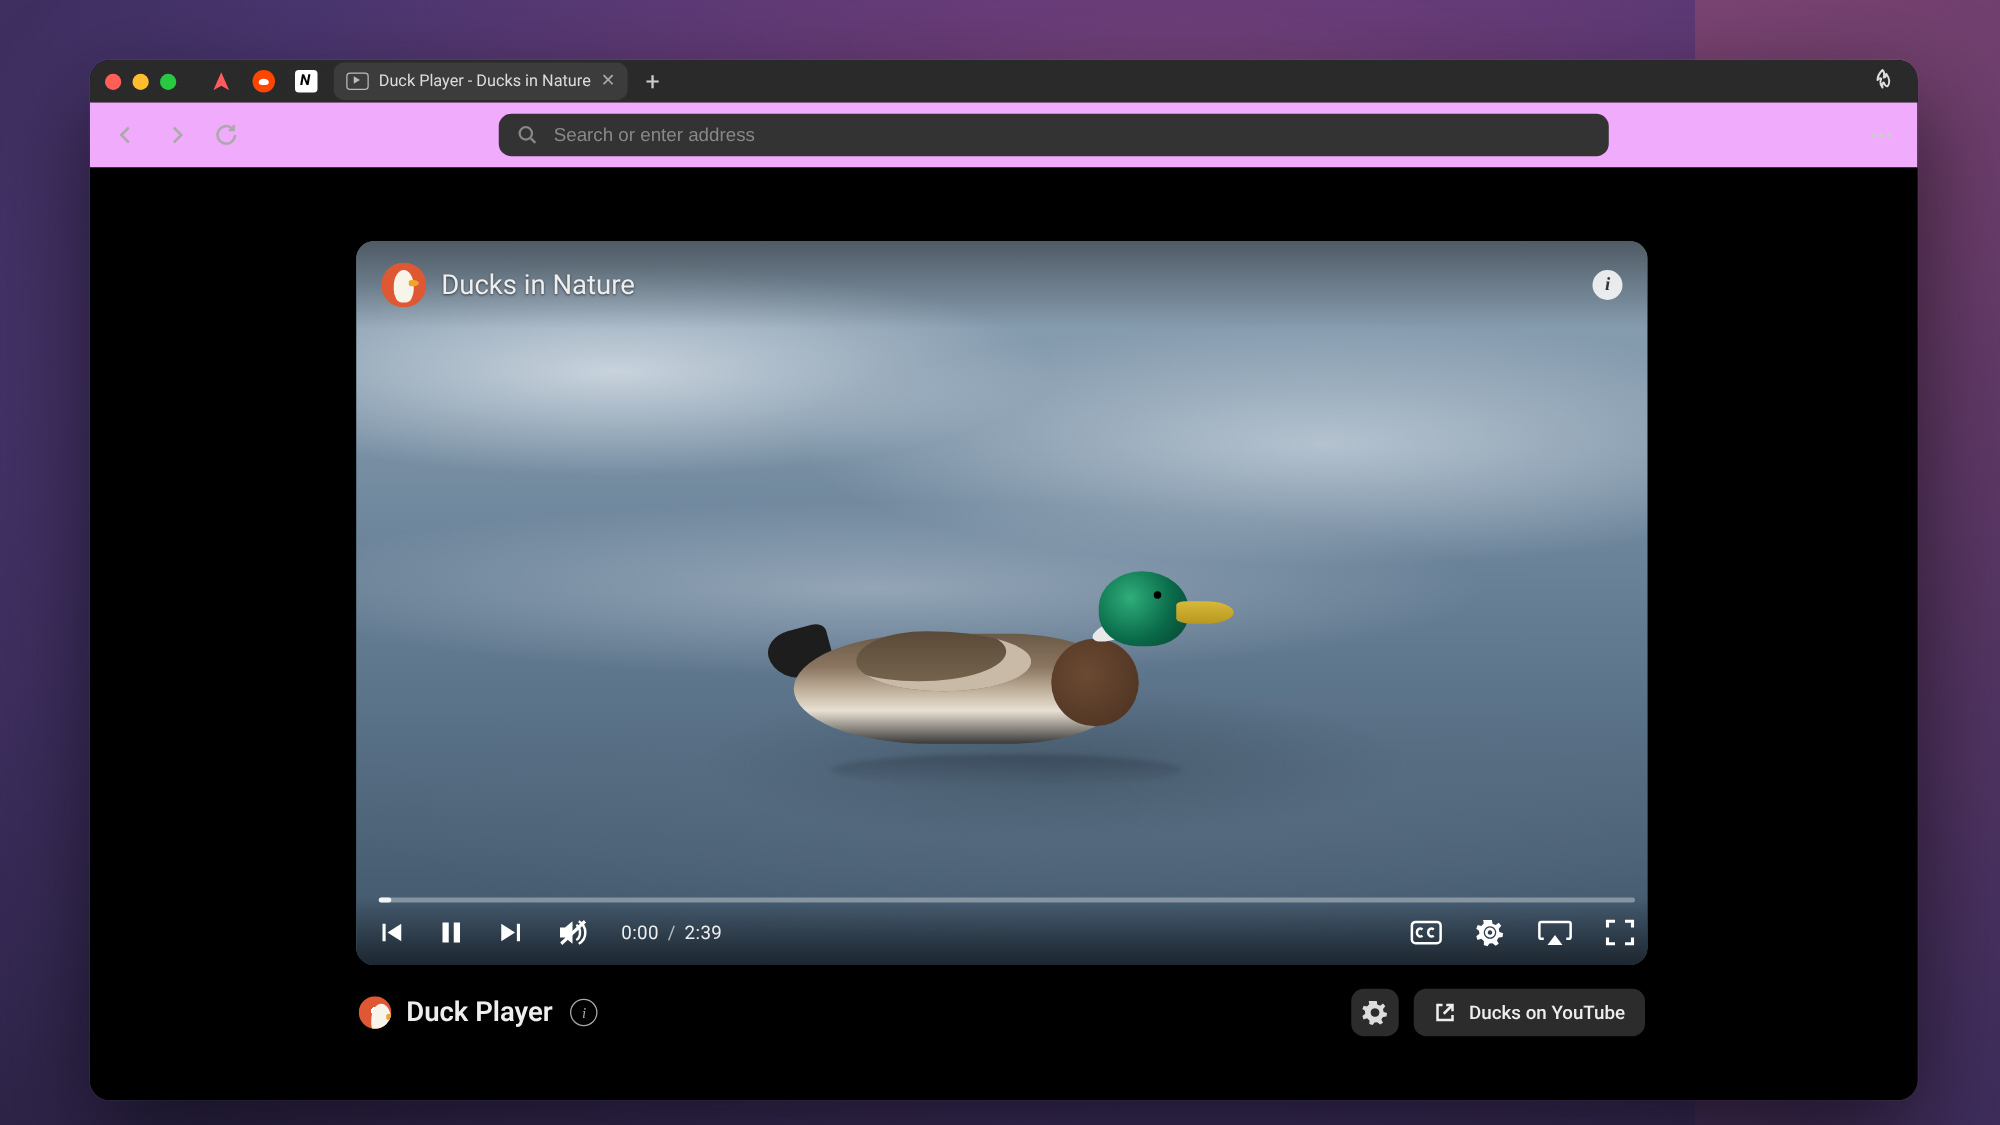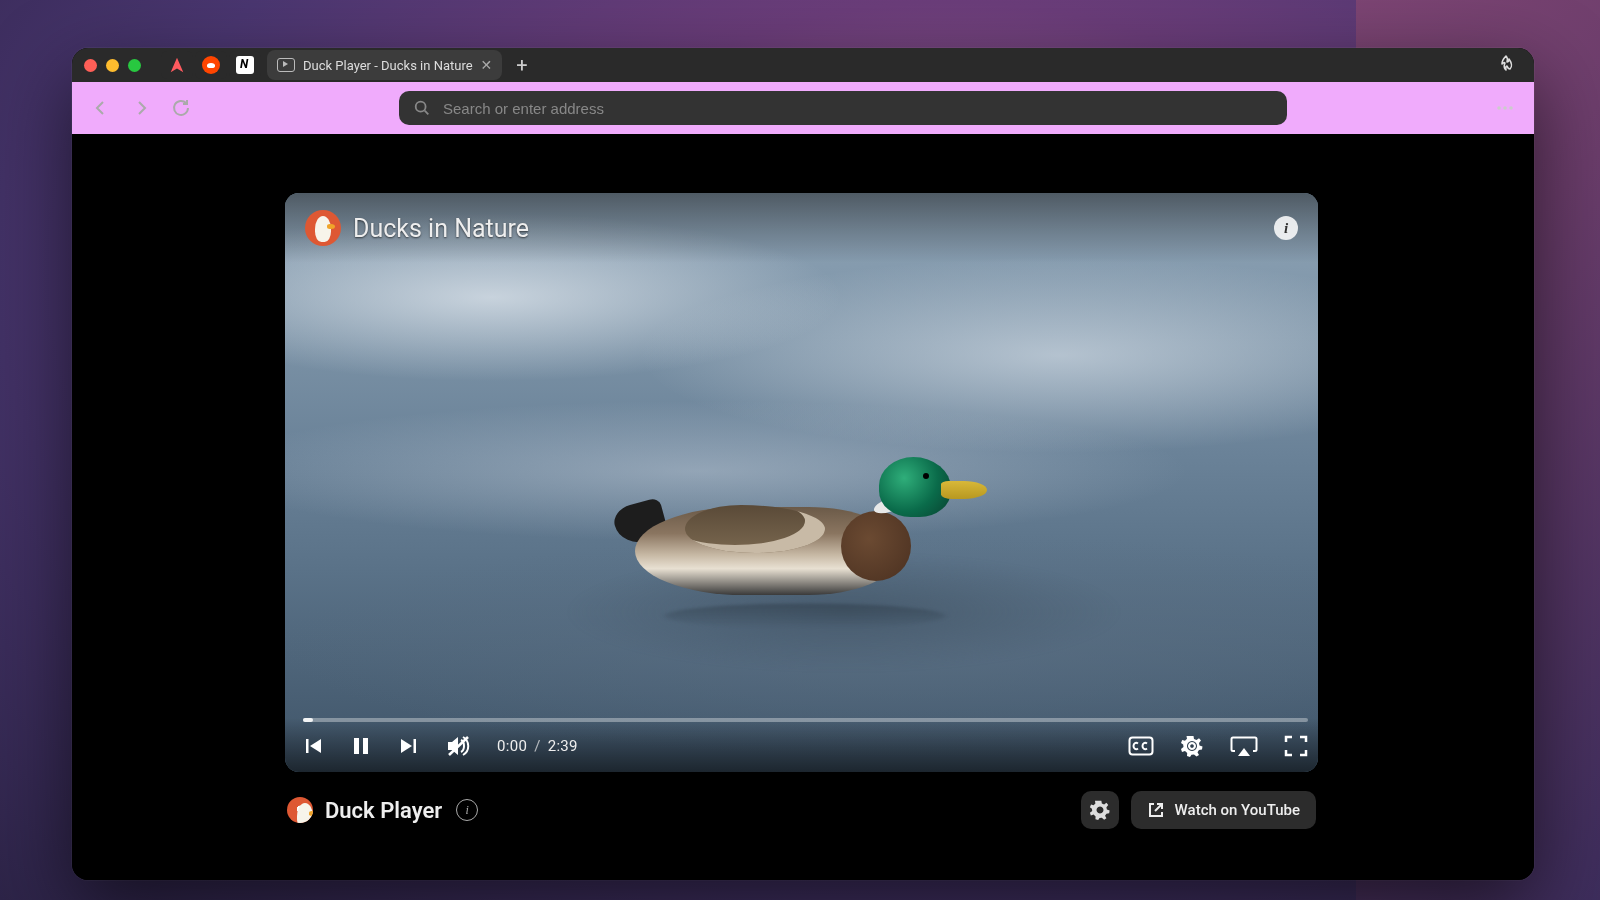--- a/index.html
+++ b/index.html
@@ -321,21 +321,21 @@
   .ddg-logo::after {
     content: '';
     position: absolute;
     left: 22px; top: 14px;
     width: 8px; height: 5px;
     background: #f0a42a;
     border-radius: 40% 60% 60% 40%;
   }
   .vid-title {
     color: #eee;
-    font-size: 25px;
+    font-size: 22px;
     text-shadow: 0 1px 2px rgba(0,0,0,0.6);
   }
   .vid-info {
     margin-left: auto;
     width: 24px; height: 24px;
     border-radius: 50%;
     background: rgba(255,255,255,0.85);
     color: #333;
     display: flex; align-items: center; justify-content: center;
     font-style: italic; font-weight: bold;
@@ -597,21 +597,21 @@
             <svg width="22" height="22" viewBox="0 0 24 24" fill="#ddd">
               <path d="M10.5 2 L13.5 2 L14 5 L16.5 6 L19 4.2 L21 6.5 L19 9 L19.5 11.5 L22.5 12.5 L22 15.5 L19 16 L17.5 18.2 L19 21 L16.5 22.5 L14 20.5 L11.5 20.8 L10 23 L7 22 L7.2 19 L5 17 L2 18 L1 15 L3.5 13 L3.2 10.5 L1 9 L2.2 6 L5 6.8 L7 4.8 L6.5 2 Z M12 8.2 a3.8 3.8 0 1 0 0.001 0 Z" fill-rule="evenodd"></path>
             </svg>
           </div>
           <div class="pill-btn">
             <svg width="18" height="18" viewBox="0 0 18 18" fill="none" stroke="#eee" stroke-width="2">
               <path d="M7 3 L3 3 L3 15 L15 15 L15 11"></path>
                 <path d="M10 3 L15 3 L15 8"></path>
                 <path d="M15 3 L8 10"></path>
             </svg>
-            <span>Watch on YouTube</span>
+            <span>Ducks on YouTube</span>
           </div>
         </div>
 
       </div>
     </div>
 
   </div>
 </div>
 
 </body></html>

